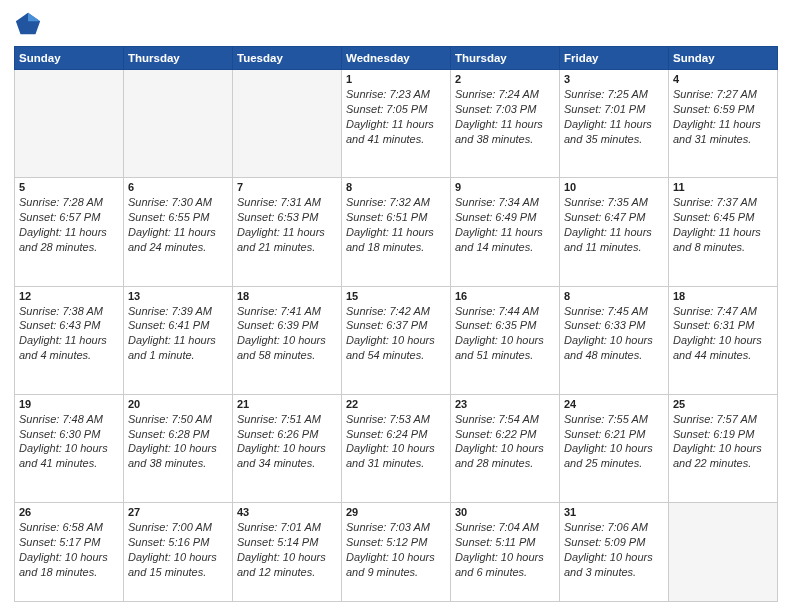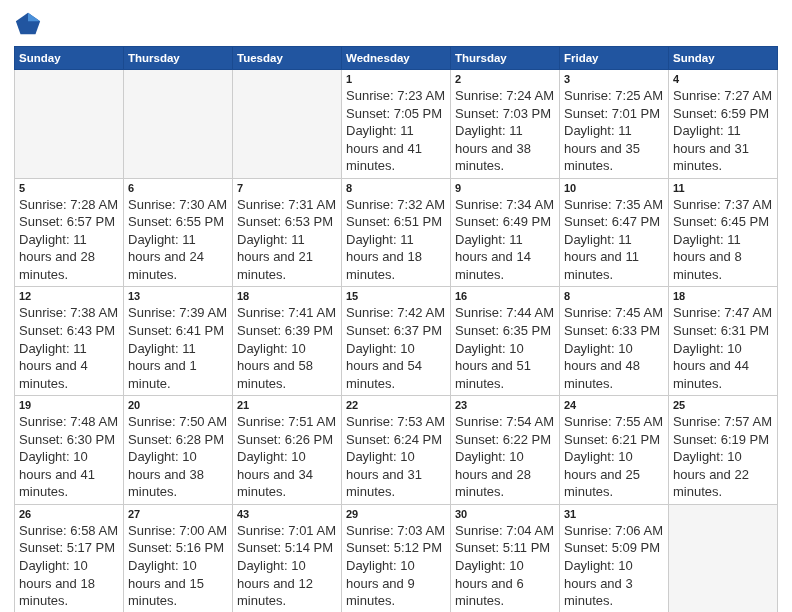--- a/index.html
+++ b/index.html
@@ -86,23 +86,24 @@
       height: 80px;
     }
     .day-num {
       font-size: 11px;
       font-weight: bold;
       color: #222;
       display: block;
       margin-bottom: 2px;
     }
     .cell-text {
-      font-size: 13px;
+      font-size: 11px;
       line-height: 1.35;
       color: #333;
+      font-style: italic;
     }
   </style>
 </head>
 <body>
 
 <div class="page">
   <div class="header">
     <div class="logo">
       <svg class="logo-icon" viewBox="0 0 30 30">
         <polygon points="15,3 28,12 23,26 7,26 2,12" fill="#2155a0"></polygon>

